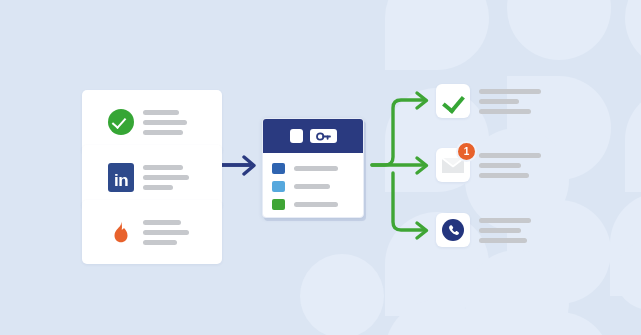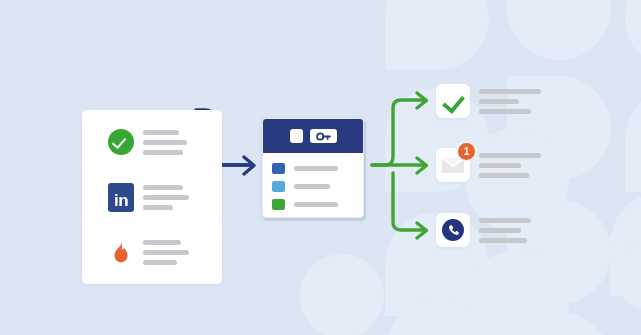--- a/index.html
+++ b/index.html
@@ -22,21 +22,21 @@
   
   .card{
     position:absolute;background:#ffffff;border-radius:5px;
     box-shadow:0 1px 3px rgba(40,60,110,.07);
     display:flex;align-items:center;z-index:3;
   }
   .lines{display:flex;flex-direction:column;gap:5px;}
   .line{height:5px;border-radius:3px;background:#c6c8cc;}
 
   
-  .src-card{left:82px;width:110px;height:34px;padding:15px;margin-top:20px;}
+  .src-card{left:82px;width:110px;height:34px;padding:15px;}
   .src-card .ico{width:26px;height:26px;margin-left:11px;flex:0 0 auto;}
   .src-card .lines{margin-left:9px;}
 
   .check-circle{border-radius:50%;background:#36a635;position:relative;}
   .check-circle::after{
     content:"";position:absolute;left:7px;top:6px;
     width:6px;height:11px;border:solid #fff;border-width:0 2.6px 2.6px 0;
     transform:rotate(42deg);
   }
   .li-badge{

